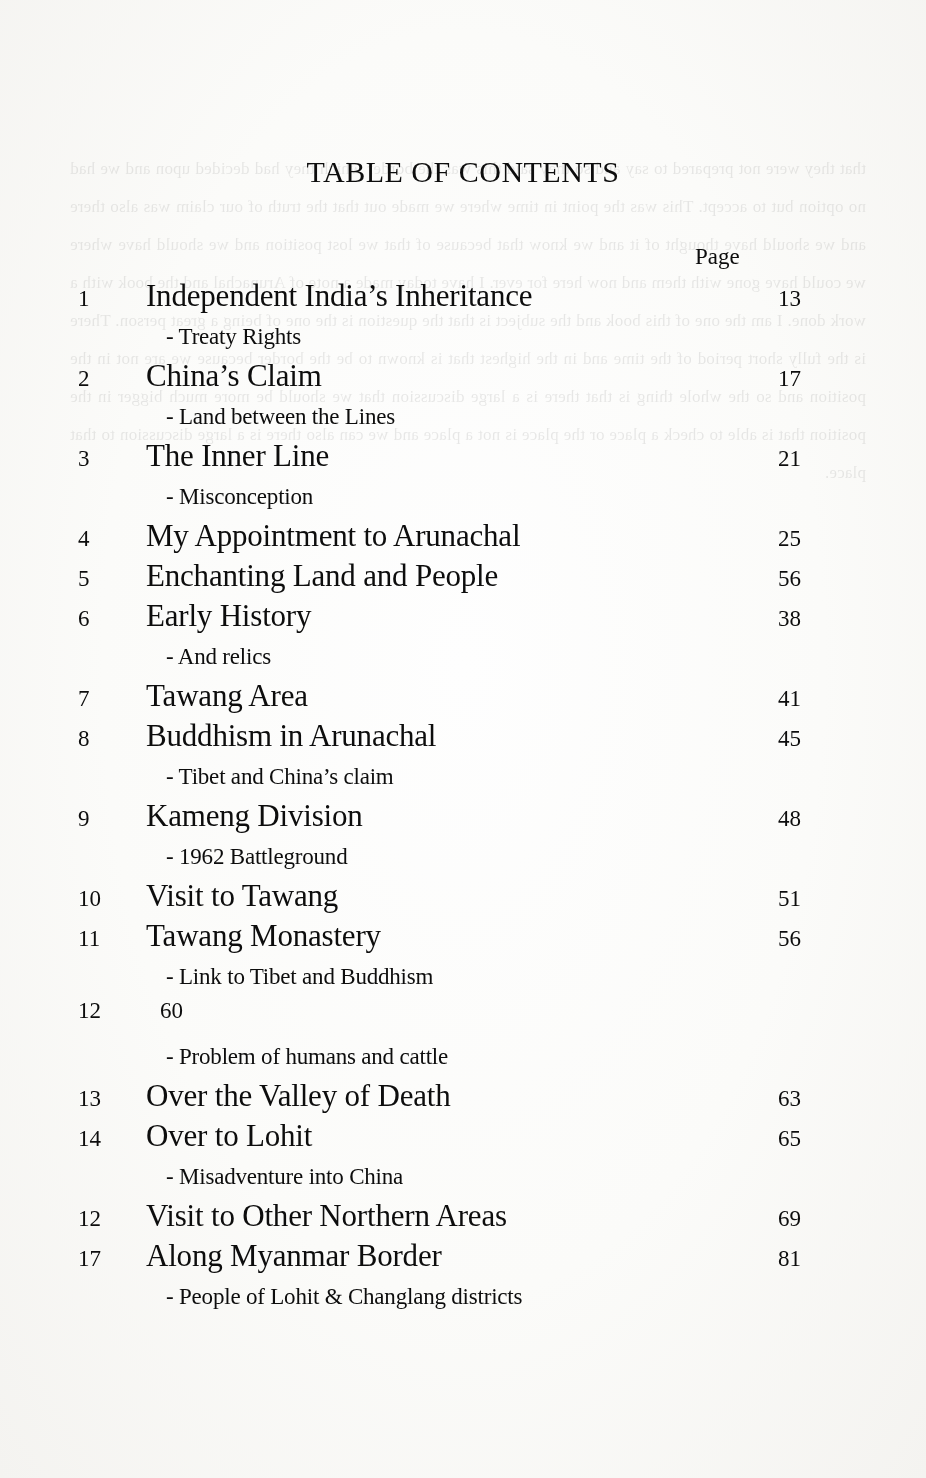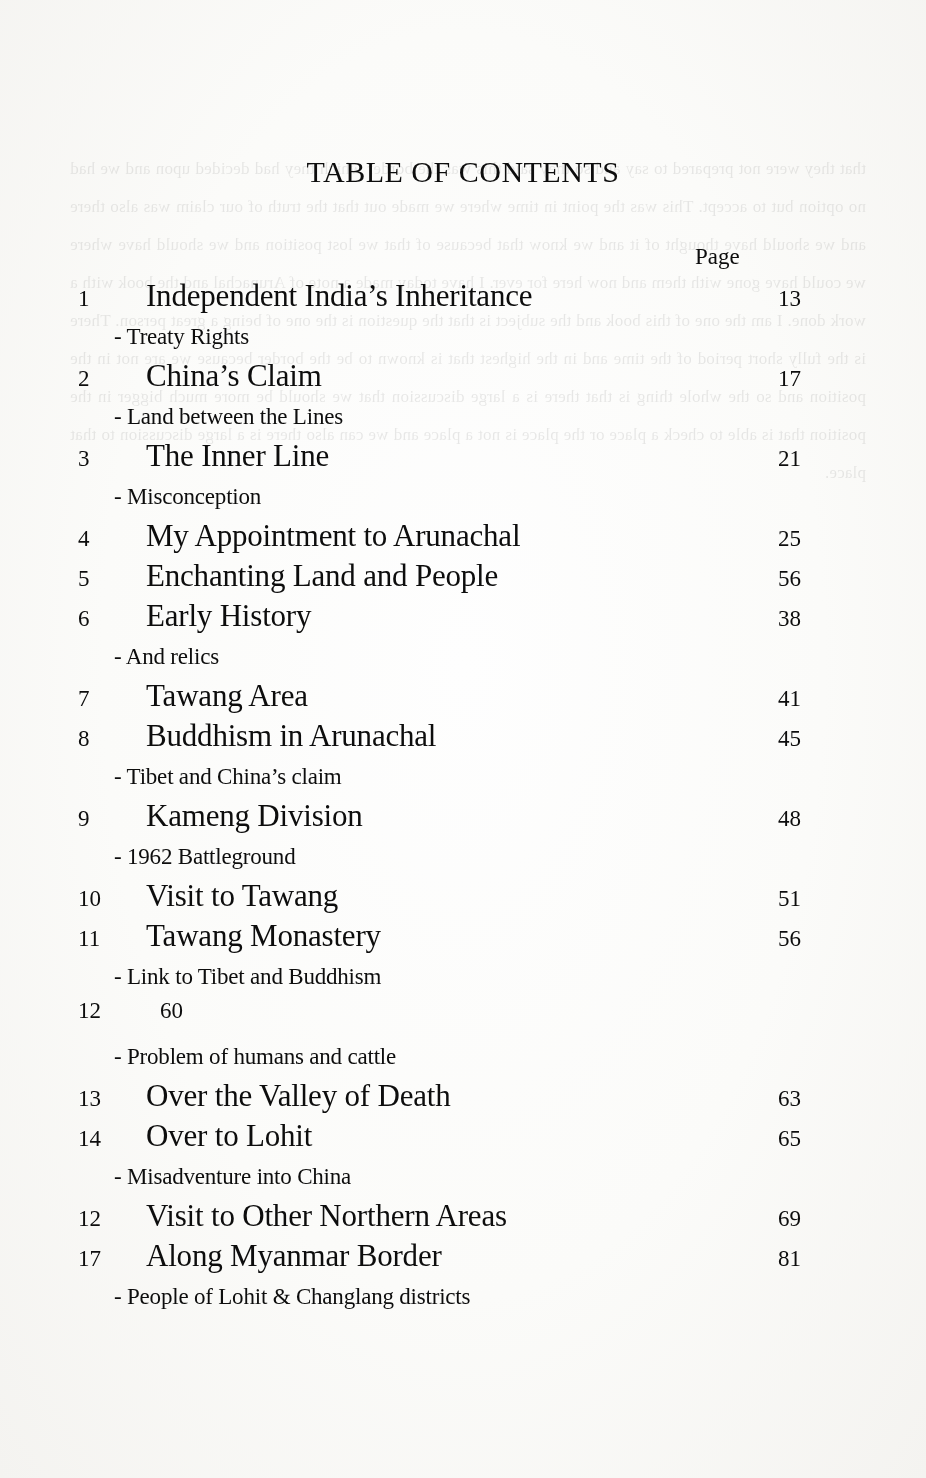--- a/index.html
+++ b/index.html
@@ -87,21 +87,21 @@
     letter-spacing: -0.2px;
   }
   .pg {
     flex: 0 0 90px;
     width: 90px;
     font-size: 23px;
     text-align: left;
     padding-left: 14px;
   }
   .sub {
-    margin-left: 36px;
+    margin-left: 88px;
     font-size: 23px;
     height: 40px;
     line-height: 38px;
     letter-spacing: -0.2px;
   }
 </style>
 </head>
 <body>
 
 <div class="page">

